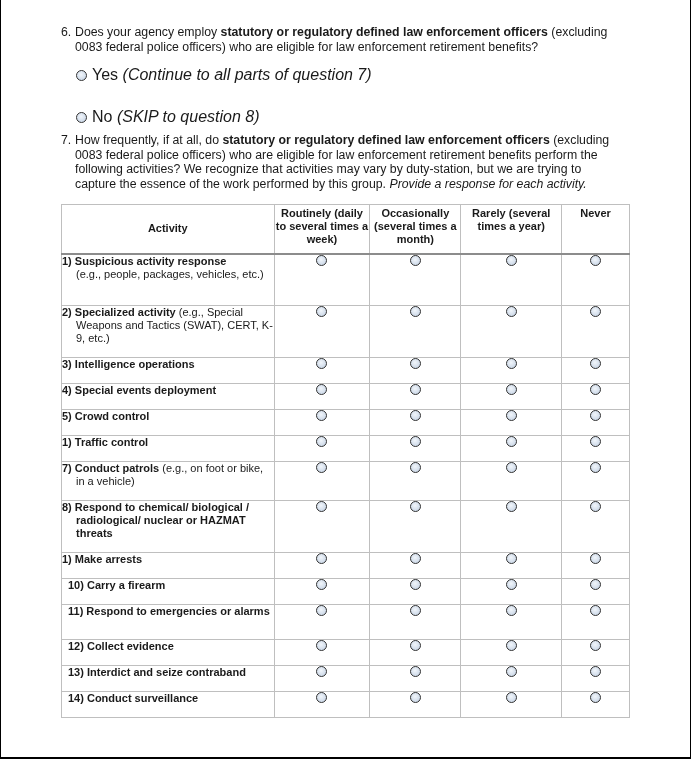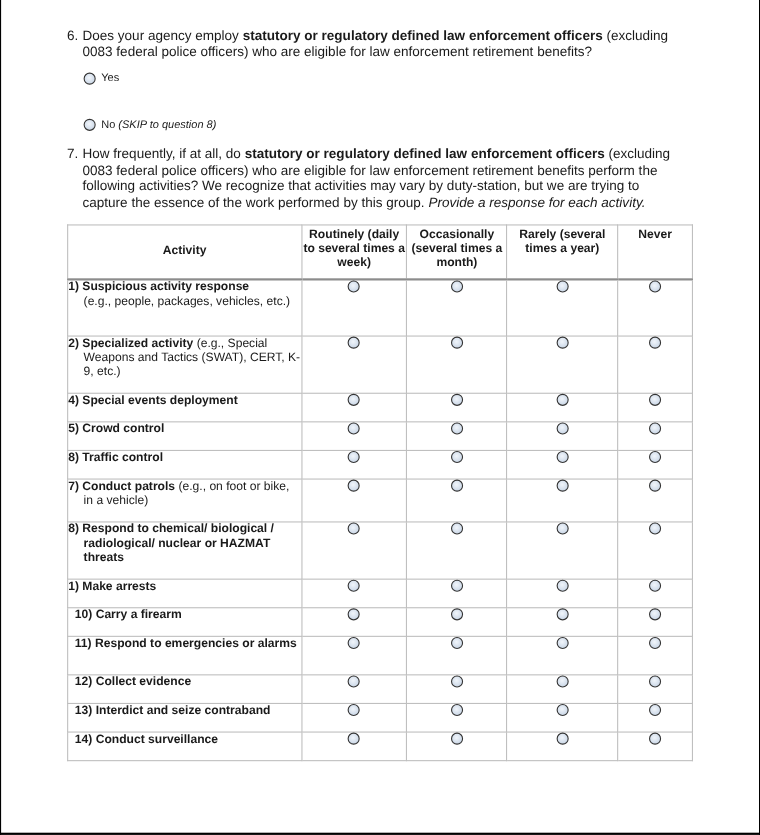--- a/index.html
+++ b/index.html
@@ -13,21 +13,21 @@
       box-sizing: content-box;
     }
     .q {
       position: absolute; left: 61px; font-size: 12.3px; line-height: 14.6px;
     }
     .q .num { position: absolute; left: 0; top: 0; }
     .q .txt { padding-left: 14px; display: block; }
     #q6 { top: 25px; width: 560px; }
     #q7 { top: 133px; width: 560px; }
     .opt {
-      position: absolute; left: 76px; font-size: 10px; display: flex; align-items: center;
+      position: absolute; left: 76px; font-size: 16px; display: flex; align-items: center;
     }
     .opt .radio { margin-right: 5px; }
     #opt-yes { top: 66px; }
     #opt-no { top: 108px; }
     i { font-style: italic; }
     b { font-weight: bold; }
 
     .radio {
       display: inline-block; width: 9px; height: 9px; border-radius: 50%;
       border: 1.5px solid #333; background: radial-gradient(circle at 45% 40%, #f2f6fb 0%, #c9d6e6 80%);
@@ -62,21 +62,21 @@
 
 <div class="frame"></div>
 
 <div class="q" id="q6">
   <span class="num">6.</span>
   <span class="txt"><span>Does your agency employ </span><b>statutory or regulatory defined law enforcement officers</b><span> (excluding 0083 federal police officers) who are eligible for law enforcement retirement benefits?</span></span>
 </div>
 
 <label class="opt" id="opt-yes">
   <span class="radio"></span>
-  <span>Yes</span>&nbsp;
+  <span>Yes</span>&nbsp;<i>(Continue to all parts of question 7)</i>
 </label>
 <label class="opt" id="opt-no">
   <span class="radio"></span>
   <span>No</span>&nbsp;<i>(SKIP to question 8)</i>
 </label>
 
 <div class="q" id="q7">
   <span class="num">7.</span>
   <span class="txt"><span>How frequently, if at all, do </span><b>statutory or regulatory defined law enforcement officers</b><span> (excluding 0083 federal police officers) who are eligible for law enforcement retirement benefits perform the following activities? We recognize that activities may vary by duty-station, but we are trying to capture the essence of the work performed by this group. </span><i>Provide a response for each activity.</i></span>
 </div>
@@ -112,39 +112,48 @@
         <td class="act">
           <span class="lbl"><b>2) Specialized activity</b><span class="desc"> (e.g., Special Weapons and Tactics (SWAT), CERT, K-9, etc.)</span></span>
         </td>
         <td class="rc"><span class="radio"></span></td>
         <td class="rc"><span class="radio"></span></td>
         <td class="rc"><span class="radio"></span></td>
         <td class="rc"><span class="radio"></span></td>
       </tr>
       <tr style="height: 26px;">
         <td class="act">
+          <span class="lbl"><b>3) Intelligence operations</b></span>
+        </td>
+        <td class="rc"><span class="radio"></span></td>
+        <td class="rc"><span class="radio"></span></td>
+        <td class="rc"><span class="radio"></span></td>
+        <td class="rc"><span class="radio"></span></td>
+      </tr>
+      <tr style="height: 26px;">
+        <td class="act">
           <span class="lbl"><b>4) Special events deployment</b></span>
         </td>
         <td class="rc"><span class="radio"></span></td>
         <td class="rc"><span class="radio"></span></td>
         <td class="rc"><span class="radio"></span></td>
         <td class="rc"><span class="radio"></span></td>
       </tr>
       <tr style="height: 26px;">
         <td class="act">
           <span class="lbl"><b>5) Crowd control</b></span>
         </td>
         <td class="rc"><span class="radio"></span></td>
         <td class="rc"><span class="radio"></span></td>
         <td class="rc"><span class="radio"></span></td>
         <td class="rc"><span class="radio"></span></td>
       </tr>
       <tr style="height: 26px;">
         <td class="act">
-          <span class="lbl"><b>8) Traffic control</b></span>
+          <span class="lbl"><b>1) Traffic control</b></span>
         </td>
         <td class="rc"><span class="radio"></span></td>
         <td class="rc"><span class="radio"></span></td>
         <td class="rc"><span class="radio"></span></td>
         <td class="rc"><span class="radio"></span></td>
       </tr>
       <tr style="height: 39px;">
         <td class="act">
           <span class="lbl"><b>7) Conduct patrols</b><span class="desc"> (e.g., on foot or bike, in a vehicle)</span></span>
         </td>

